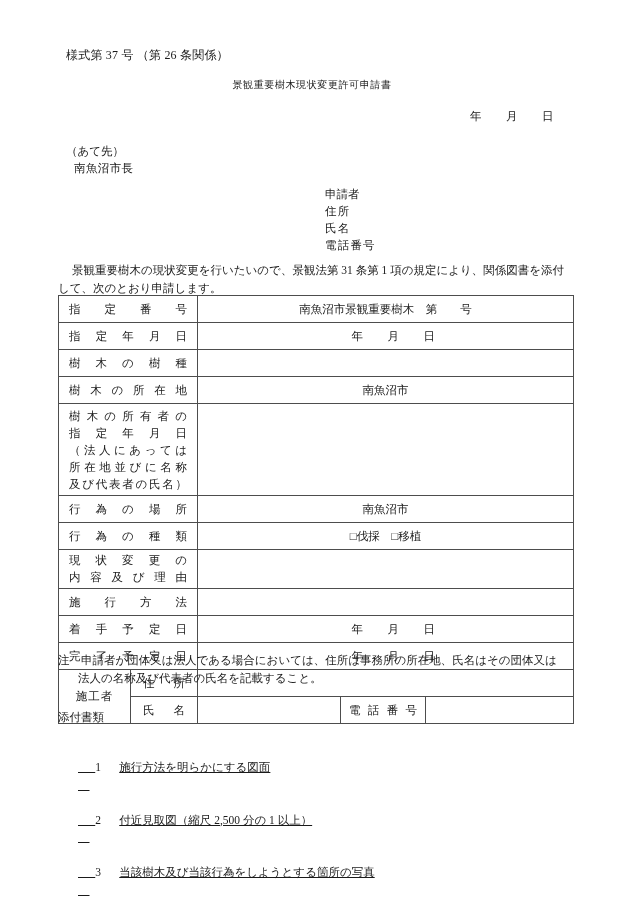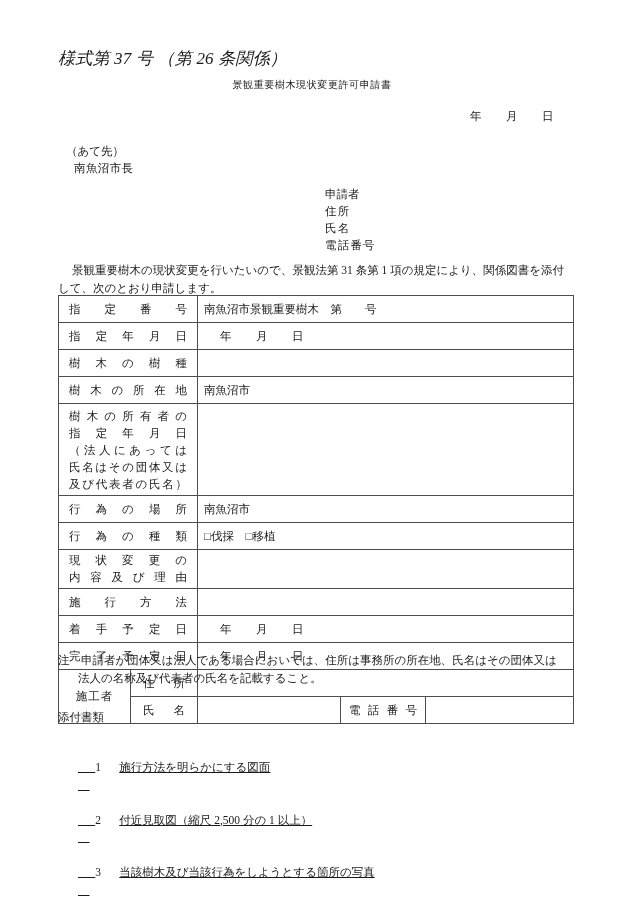--- a/index.html
+++ b/index.html
@@ -20,24 +20,23 @@
     position: absolute;
     left: 0; top: 0;
     width: 630px;
     height: 903px;
   }
 
   
   .abs { position: absolute; white-space: pre; }
 
   .form-no {
-    left: 58px; top: 47px;
-    font-size: 17px;
+    left: 66px; top: 47px;
+    font-size: 12px;
     letter-spacing: 0.2px;
-    font-style: italic;
   }
   .doc-title {
     left: 0; top: 78px;
     width: 624px;
     text-align: center;
     font-size: 10px;
     letter-spacing: 0.6px;
     white-space: pre;
   }
   .date-line {
@@ -95,20 +94,21 @@
     text-align: justify;
     text-align-last: justify;
     padding: 2px 10px !important;
     line-height: 17px;
     white-space: normal;
   }
   .lbl span { display: block; text-align: justify; text-align-last: justify; }
   .val {
     padding: 2px 6px !important;
     line-height: 17px;
+    text-align: center;
   }
   .val-indent { padding-left: 22px !important; letter-spacing: 0.5px; }
   .tall-5 { height: 88px; vertical-align: top; }
   .tall-5 .lbl-inner { padding-top: 2px; }
   .tall-2 { height: 38px; }
   .builder-label {
     text-align: center;
     text-align-last: center;
     letter-spacing: 1px;
   }
@@ -199,21 +199,21 @@
       <tr>
         <td class="lbl" colspan="2">樹木の所在地</td>
         <td class="val" colspan="3">南魚沼市</td>
       </tr>
       <tr>
         <td class="lbl tall-5" colspan="2">
           <div class="lbl-inner">
             <span>樹木の所有者の</span>
             <span>指定年月日</span>
             <span>（法人にあっては</span>
-            <span>氏名はその団体又は</span>
+            <span>所在地並びに名称</span>
             <span>及び代表者の氏名）</span>
           </div>
         </td>
         <td class="val tall-5" colspan="3"></td>
       </tr>
       <tr>
         <td class="lbl" colspan="2">行為の場所</td>
         <td class="val" colspan="3">南魚沼市</td>
       </tr>
       <tr>

